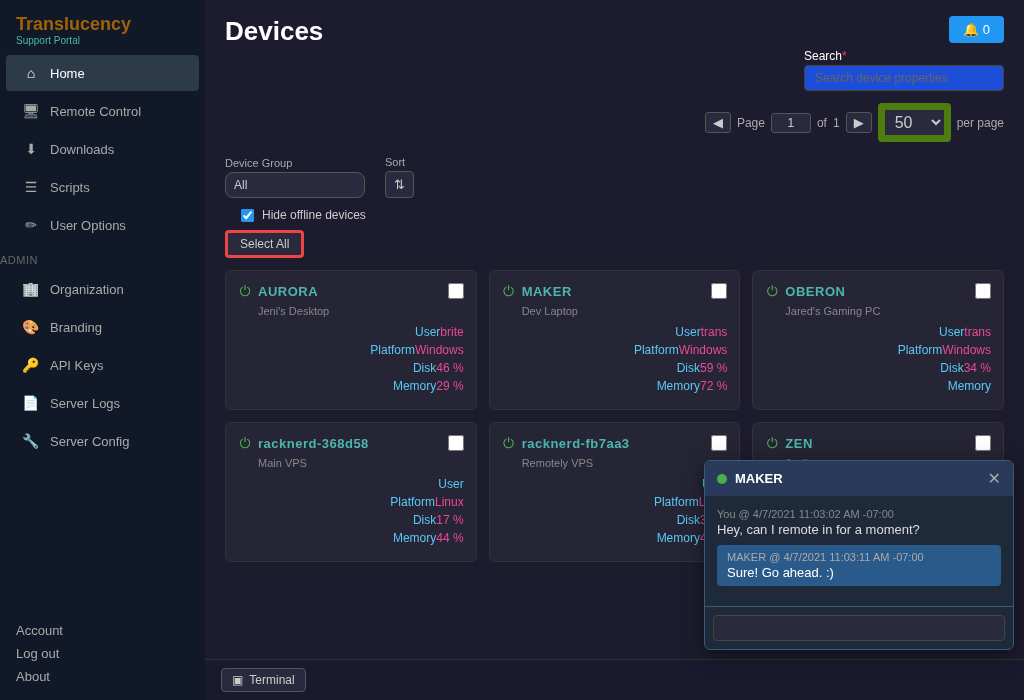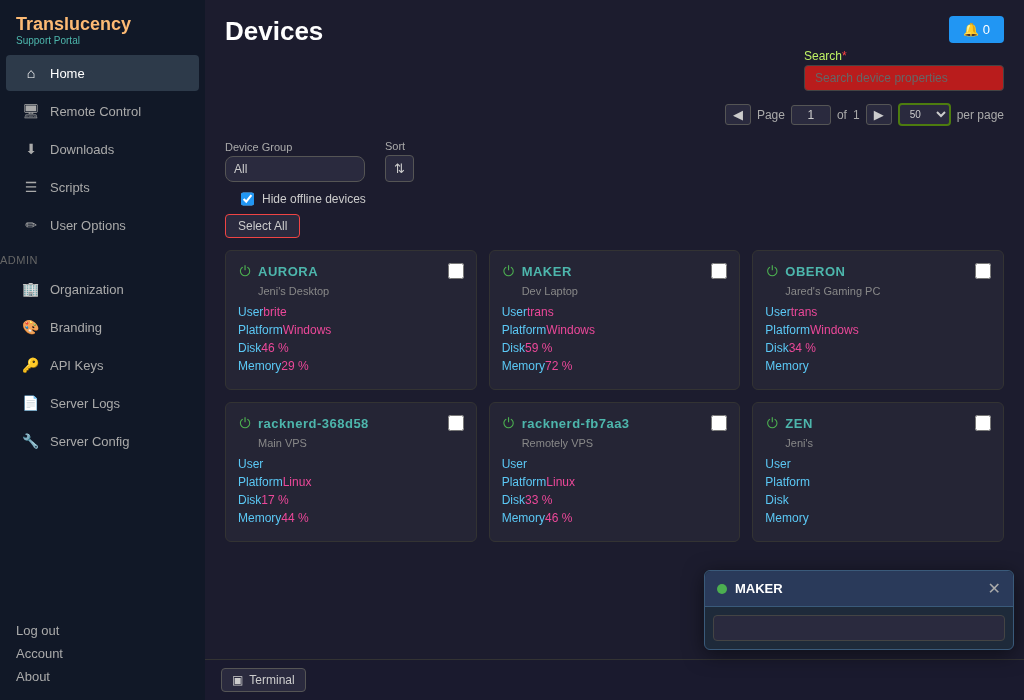--- a/index.html
+++ b/index.html
@@ -13,21 +13,21 @@
       display: flex;
       flex-direction: column;
       height: 700px;
     }
     #sidebar-brand {
       padding: 14px 16px 8px;
     }
     #sidebar-brand .brand-title {
       font-size: 18px;
       font-weight: bold;
-      color: #fdba74;
+      color: #a16207;
     }
     #sidebar-brand .brand-sub {
       font-size: 10px;
       color: #4db6ac;
     }
     .nav-item {
       display: flex;
       align-items: center;
       gap: 10px;
       padding: 10px 16px;
@@ -96,23 +96,23 @@
       cursor: pointer;
       display: flex;
       align-items: center;
       gap: 6px;
     }
     .search-label {
       font-size: 12px;
       color: #aaa;
       margin-bottom: 2px;
     }
-    .search-label span { color: #bef264; }
+    .search-label span { color: #ffffff; }
     .search-input {
-      background: #b91c1c;
+      background: #1d4ed8;
       border: 1px solid #444;
       border-radius: 4px;
       color: #ccc;
       padding: 5px 10px;
       font-size: 12px;
       width: 200px;
     }
     .search-input::placeholder { color: #666; }
 
     
@@ -176,39 +176,40 @@
       border: 1px solid #555;
       border-radius: 3px;
       color: #ccc;
       width: 40px;
       text-align: center;
       padding: 2px 4px;
       font-size: 12px;
     }
     .perpage-select {
       background: #2a2a3e;
-      border: 2px solid #4d7c0f;
+      border: 7px solid #4d7c0f;
       border-radius: 4px;
       color: #ccc;
       padding: 3px 6px;
-      font-size: 10px;
+      font-size: 16px;
       cursor: pointer;
     }
 
     .checkbox-row {
       display: flex;
+      align-items: center;
       gap: 8px;
       margin-bottom: 8px;
       padding-left: 16px;
     }
     .checkbox-row input[type="checkbox"] { accent-color: #2196f3; }
     .checkbox-row label { font-size: 12px; color: #ccc; cursor: pointer; }
     .select-all-btn {
       background: #2a2a3e;
-      border: 1px solid #ef4444;
+      border: 3px solid #ef4444;
       border-radius: 4px;
       color: #ccc;
       padding: 4px 12px;
       font-size: 12px;
       cursor: pointer;
       margin-bottom: 12px;
     }
 
     
     .devices-grid {
@@ -261,21 +262,21 @@
     .device-checkbox {
       width: 16px;
       height: 16px;
       accent-color: #2196f3;
     }
     .device-stats {
       margin-top: 8px;
     }
     .stat-row {
       display: flex;
-      justify-content: flex-start;
+      justify-content: flex-end;
       margin-bottom: 4px;
     }
     .stat-label { color: #5bc8f5; font-size: 12px; }
     .stat-value { color: #ec4899; font-size: 12px; }
 
     
     .terminal-bar {
       position: fixed;
       bottom: 0;
       left: 205px;
@@ -425,22 +426,22 @@
   <div class="nav-item">
     <span class="nav-icon">📄</span>
     <span>Server Logs</span>
   </div>
   <div class="nav-item">
     <span class="nav-icon">🔧</span>
     <span>Server Config</span>
   </div>
 
   <div class="sidebar-bottom">
+    <a>Account</a>
     <a>Log out</a>
-    <a>Account</a>
     <a>About</a>
   </div>
 </div>
 
 <div id="main">
   <div class="main-header">
     <h1 class="page-title">Devices</h1>
     <div class="top-right">
       <button class="notif-btn">🔔 0</button>
       <div>
@@ -680,16 +681,26 @@
 </div>
 
 <div class="chat-popup">
   <div class="chat-header">
     <div class="chat-header-title">
       <span class="chat-status-dot"></span>
       <span>MAKER</span>
     </div>
     <button class="chat-close">✕</button>
   </div>
+  <div class="chat-body">
+    <div class="chat-msg">
+      <div class="chat-msg-meta">You @ 4/7/2021 11:03:02 AM -07:00</div>
+      <div class="chat-msg-text">Hey, can I remote in for a moment?</div>
+    </div>
+    <div class="chat-msg chat-msg-reply">
+      <div class="chat-msg-meta">MAKER @ 4/7/2021 11:03:11 AM -07:00</div>
+      <div class="chat-msg-text">Sure! Go ahead. :)</div>
+    </div>
+  </div>
   <div class="chat-input-row">
     <input class="chat-input" type="text" placeholder="" style="">
   </div>
 </div>
 
 </body></html>

